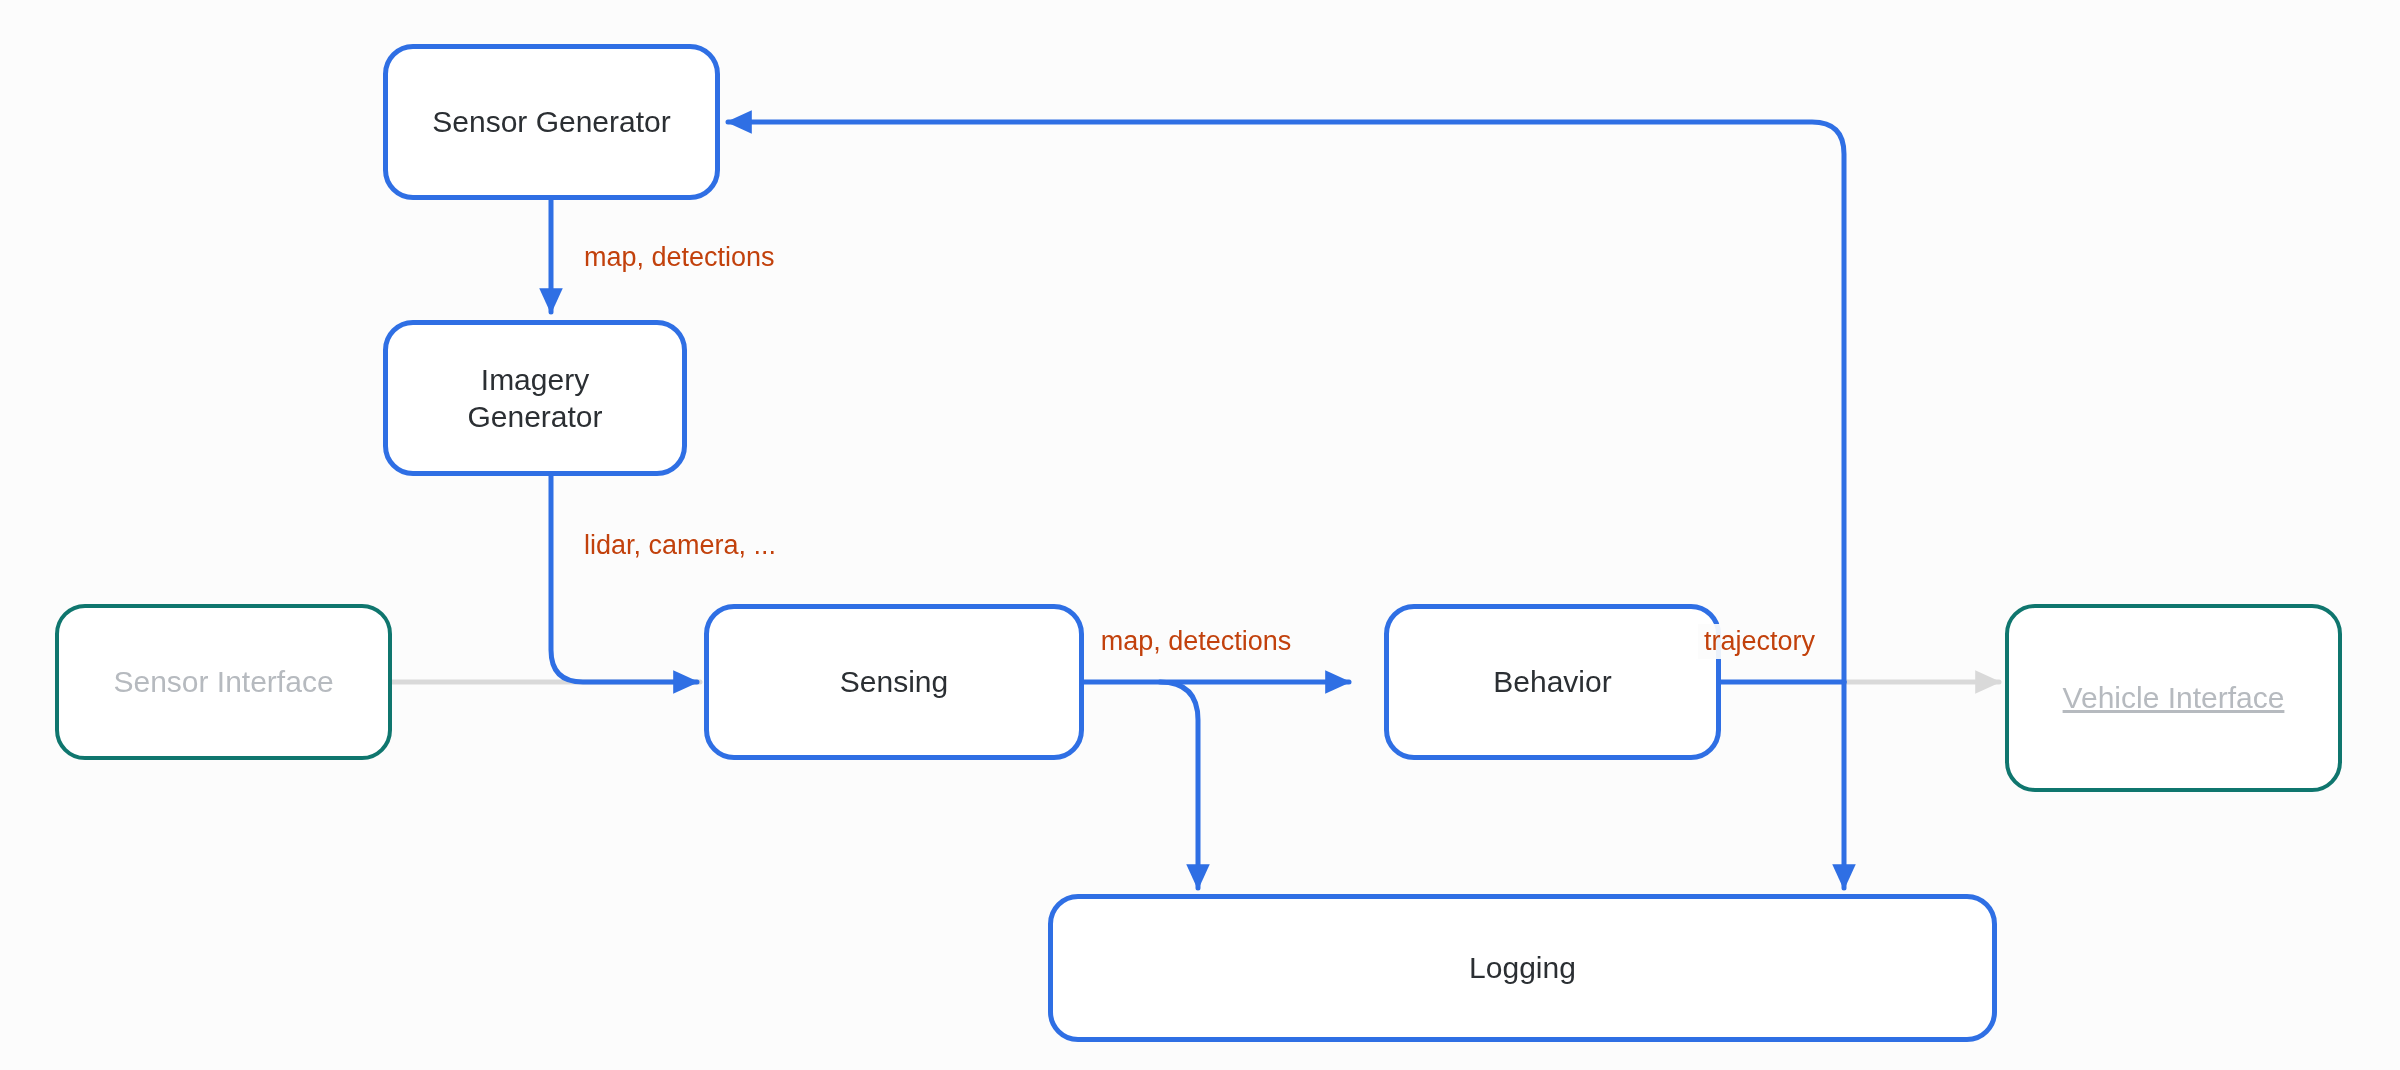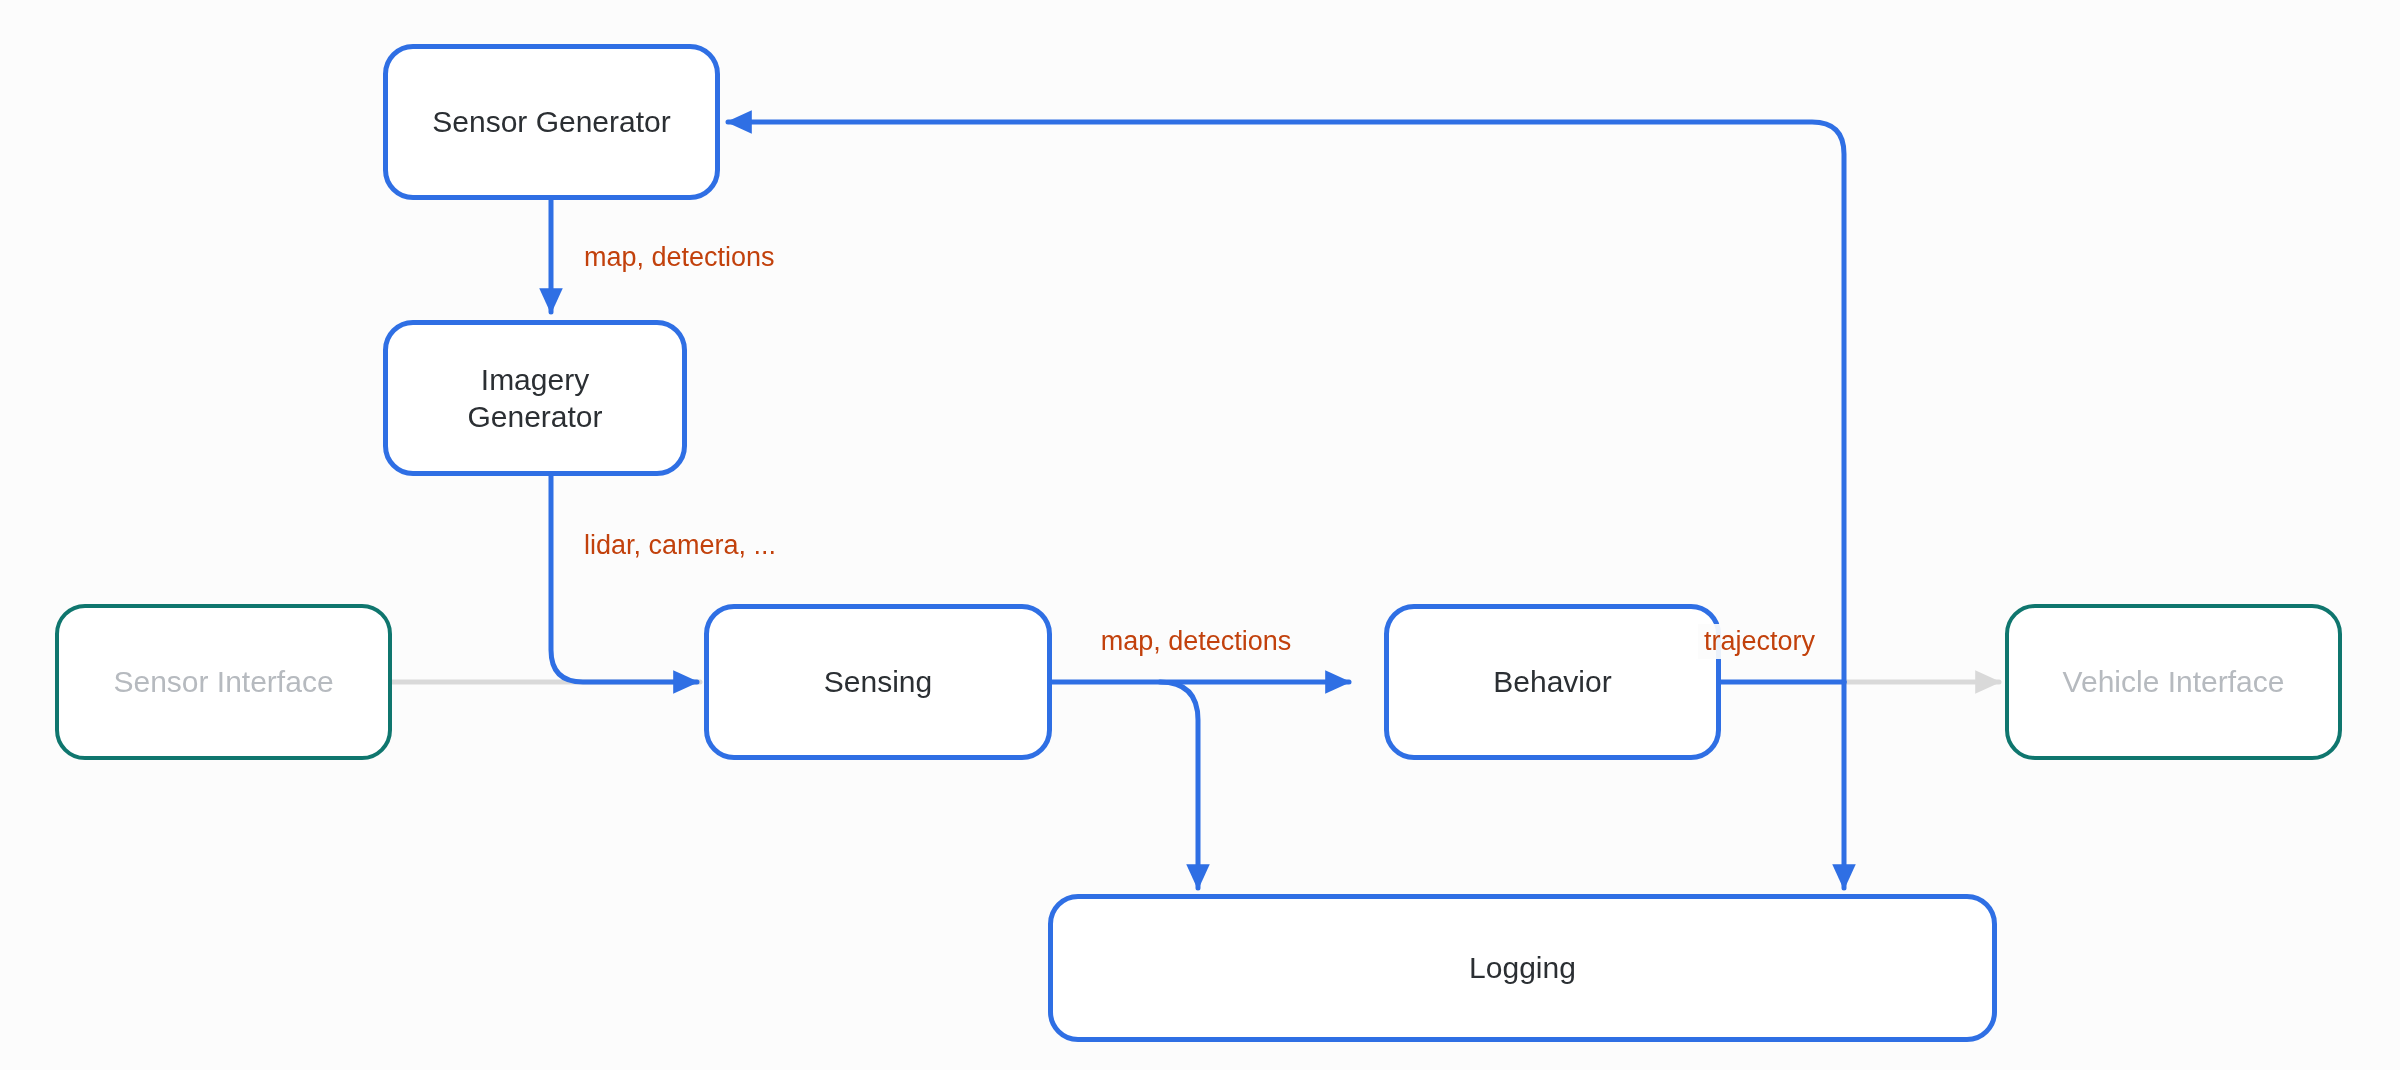--- a/index.html
+++ b/index.html
@@ -38,23 +38,23 @@
   .node.blue {
     border: 5px solid #2f6fe4;
   }
   .node.muted {
     border: 4px solid #0f766e;
     color: #b6babf;
   }
   #node-scene      { left: 383px;  top: 44px;  width: 337px; height: 156px; }
   #node-imagery    { left: 383px;  top: 320px; width: 304px; height: 156px; }
   #node-sensorif   { left: 55px;   top: 604px; width: 337px; height: 156px; }
-  #node-sensing    { left: 704px;  top: 604px; width: 348px; height: 156px; }
+  #node-sensing    { left: 704px;  top: 604px; width: 380px; height: 156px; }
   #node-behavior   { left: 1384px; top: 604px; width: 337px; height: 156px; }
-  #node-vehicleif  { left: 2005px; top: 604px; width: 337px; height: 156px; }
+  #node-vehicleif  { left: 2005px; top: 604px; width: 337px; height: 188px; text-decoration: underline; }
   #node-logging    { left: 1048px; top: 894px; width: 949px; height: 148px; }
 
   .edge-label {
     position: absolute;
     font-size: 27px;
     color: #c2410c;
     background: rgba(252,252,252,0.92);
     padding: 2px 6px;
     white-space: nowrap;
   }

